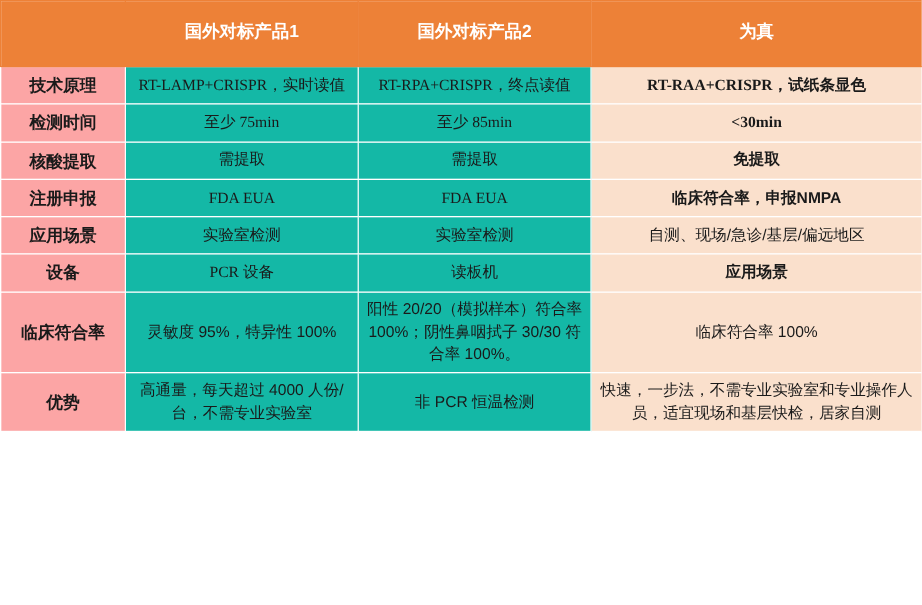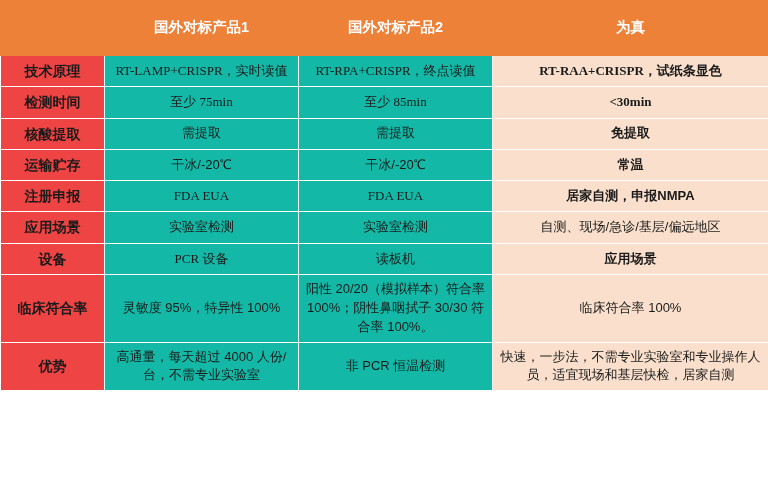--- a/index.html
+++ b/index.html
@@ -45,21 +45,21 @@
     font-weight: bold;
     font-size: 14.5px;
     height: 44px;
     border-color: #ED8137;
   }
   tr.head th.corner {
     background: #ED8137;
   }
   
   td.rowlabel {
-    background: #ef4444;
+    background: #fca5a5;
     font-weight: bold;
     font-size: 14px;
     color: #1a1a1a;
   }
   
   td.c-a, td.c-b {
     background: #14b8a6;
   }
   td.c-c {
     background: #FAE0CC;
@@ -103,30 +103,24 @@
         <td class="c-b mono">至少 85min</td>
         <td class="c-c mono bold">&lt;30min</td>
       </tr>
       <tr>
         <td class="rowlabel">核酸提取</td>
         <td class="c-a">需提取</td>
         <td class="c-b">需提取</td>
         <td class="c-c bold">免提取</td>
       </tr>
       <tr>
-        <td class="rowlabel">运输贮存</td>
-        <td class="c-a">干冰/-20℃</td>
-        <td class="c-b">干冰/-20℃</td>
-        <td class="c-c bold">常温</td>
-      </tr>
-      <tr>
         <td class="rowlabel">注册申报</td>
         <td class="c-a mono">FDA  EUA</td>
         <td class="c-b mono">FDA  EUA</td>
-        <td class="c-c bold">居家自测，申报NMPA</td>
+        <td class="c-c bold">临床符合率，申报NMPA</td>
       </tr>
       <tr>
         <td class="rowlabel">应用场景</td>
         <td class="c-a">实验室检测</td>
         <td class="c-b">实验室检测</td>
         <td class="c-c">自测、现场/急诊/基层/偏远地区</td>
       </tr>
       <tr>
         <td class="rowlabel">设备</td>
         <td class="c-a mono">PCR 设备</td>

